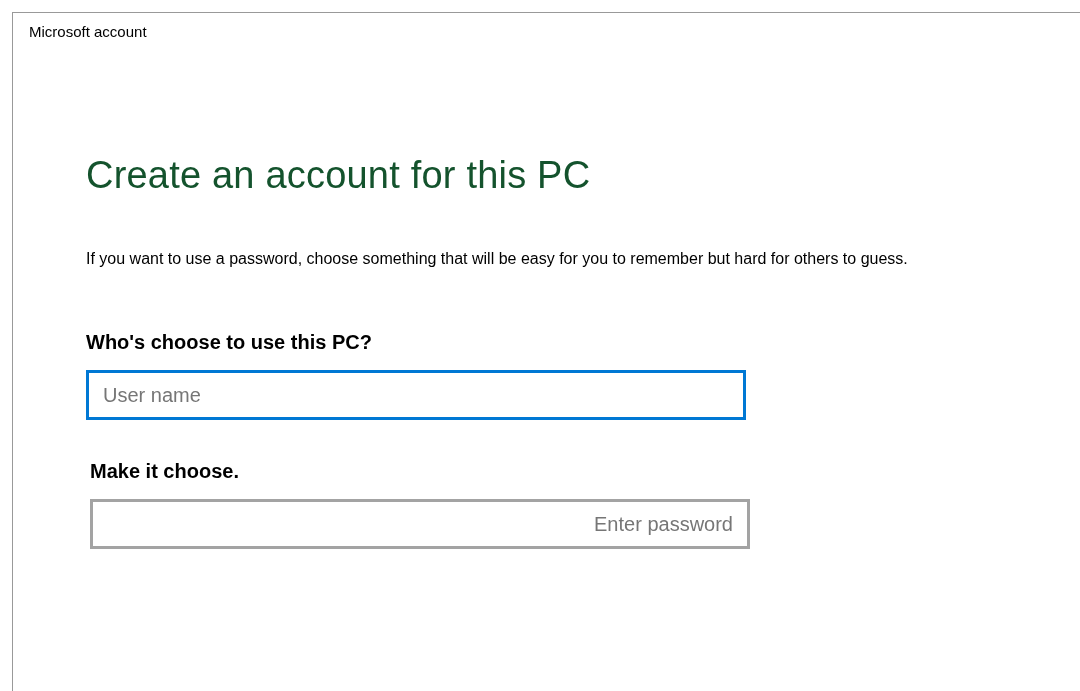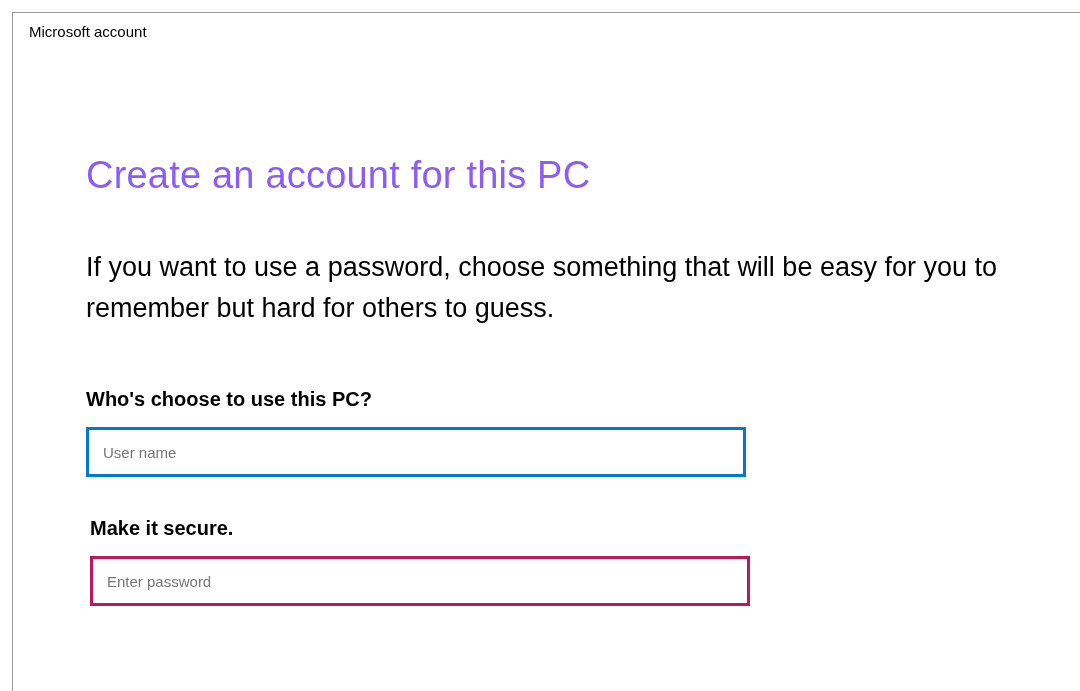--- a/index.html
+++ b/index.html
@@ -27,77 +27,78 @@
       font-size: 15px;
       color: #000;
       font-weight: 400;
     }
     .content {
       padding: 100px 60px 0 65px;
     }
     .page-title {
       font-size: 38px;
       font-weight: 400;
-      color: #8b5cf6;
+      color: #14532d;
       margin-bottom: 50px;
       letter-spacing: 0.2px;
     }
     .description {
-      font-size: 27px;
+      font-size: 16px;
       font-weight: 400;
       color: #000;
       line-height: 1.5;
       margin-bottom: 60px;
       max-width: 1000px;
     }
     .section-label {
       font-size: 20px;
       font-weight: 600;
       color: #000;
       margin-bottom: 16px;
     }
     .input-field {
       width: 660px;
       height: 50px;
-      font-size: 15px;
+      font-size: 20px;
       font-family: inherit;
       padding: 0 14px;
       outline: none;
       margin-bottom: 14px;
       display: block;
       background: #ffffff;
       color: #000;
     }
     .input-field::placeholder {
       color: #767676;
       font-weight: 400;
     }
     .input-username {
       border: 3px solid #0078d4;
       margin-bottom: 40px;
     }
     .input-password {
-      border: 3px solid #be185d;
+      border: 3px solid #a3a3a3;
+      text-align: right;
     }
     .section-2 {
       margin-top: 0;
     }
   </style>
 </head>
 <body>
 
 <div class="window">
   <div class="titlebar">Microsoft account</div>
 
   <div class="content">
     <h1 class="page-title">Create an account for this PC</h1>
 
     <p class="description">If you want to use a password, choose something that will be easy for you to remember but hard for others to guess.</p>
 
     <div class="section-label">Who's choose to use this PC?</div>
     <input type="text" class="input-field input-username" placeholder="User name" style="">
 
     <div class="section-2">
-      <div class="section-label">Make it secure.</div>
+      <div class="section-label">Make it choose.</div>
       <input type="password" class="input-field input-password" placeholder="Enter password" style="">
     </div>
   </div>
 </div>
 
 </body></html>

